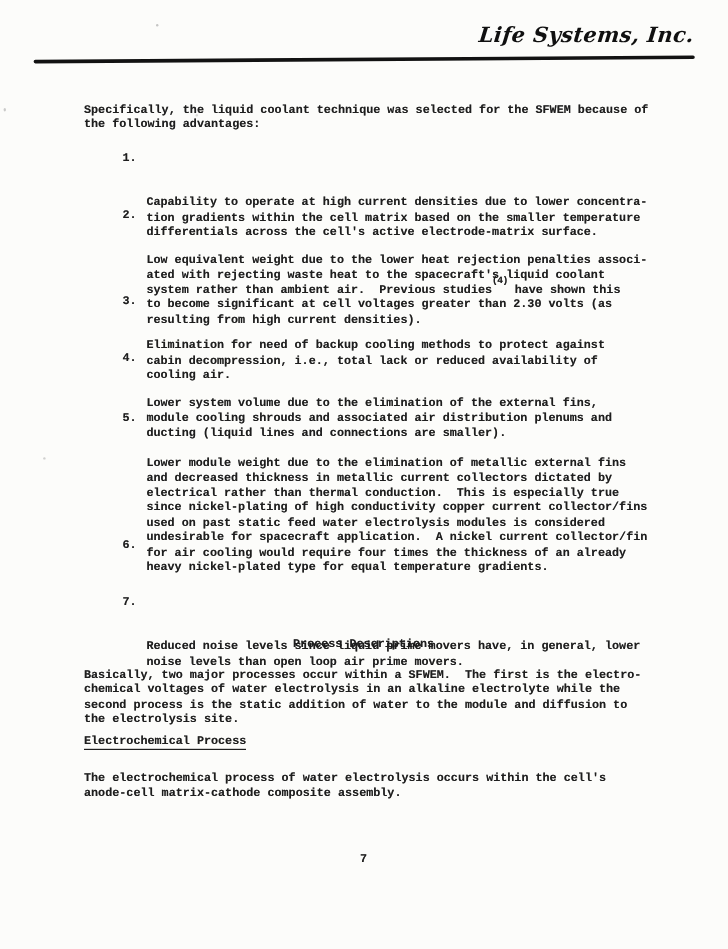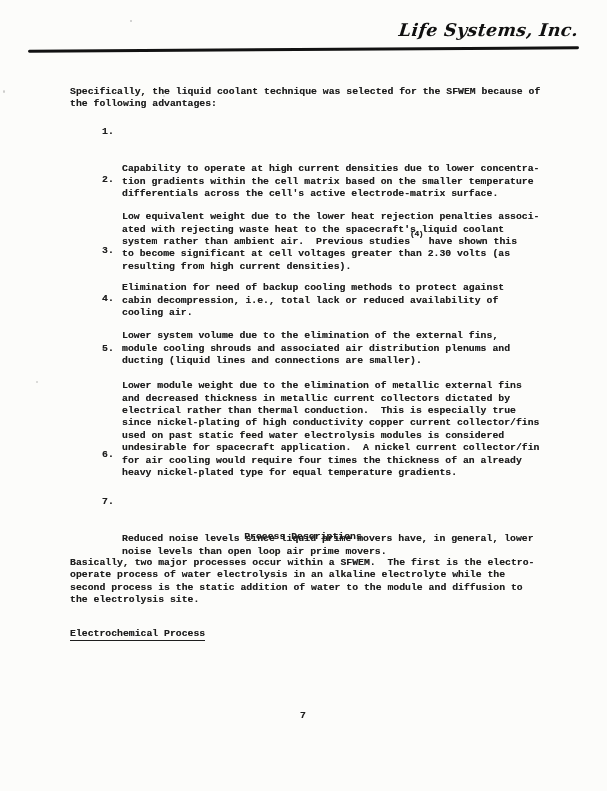--- a/index.html
+++ b/index.html
@@ -139,22 +139,24 @@
 
   <div class="blk item" style="top:496px">
     <span class="num">7.</span>
     <span class="itxt">Reduced noise levels since liquid prime movers have, in general, lower
 noise levels than open loop air prime movers.</span>
   </div>
 
   <p class="blk centered" style="top:531px">Process Descriptions</p>
 
   <p class="blk" style="top:557px">Basically, two major processes occur within a SFWEM.  The first is the electro-
-operate process of water electrolysis in an alkaline electrolyte while the
+chemical voltages of water electrolysis in an alkaline electrolyte while the
 second process is the static addition of water to the module and diffusion to
 the electrolysis site.</p>
 
-  <p class="blk uline" style="top:628px"><span>Electrochemical Process</span></p>
+  <p class="blk uline" style="top:612px"><span>Electrochemical Process</span></p>
 
+  <p class="blk" style="top:643px">The electrochemical process of water electrolysis occurs within the cell's
+anode-cell matrix-cathode composite assembly.</p>
 
   <p class="blk centered" style="top:710px">7</p>
 
 </div>
 
 </body></html>

